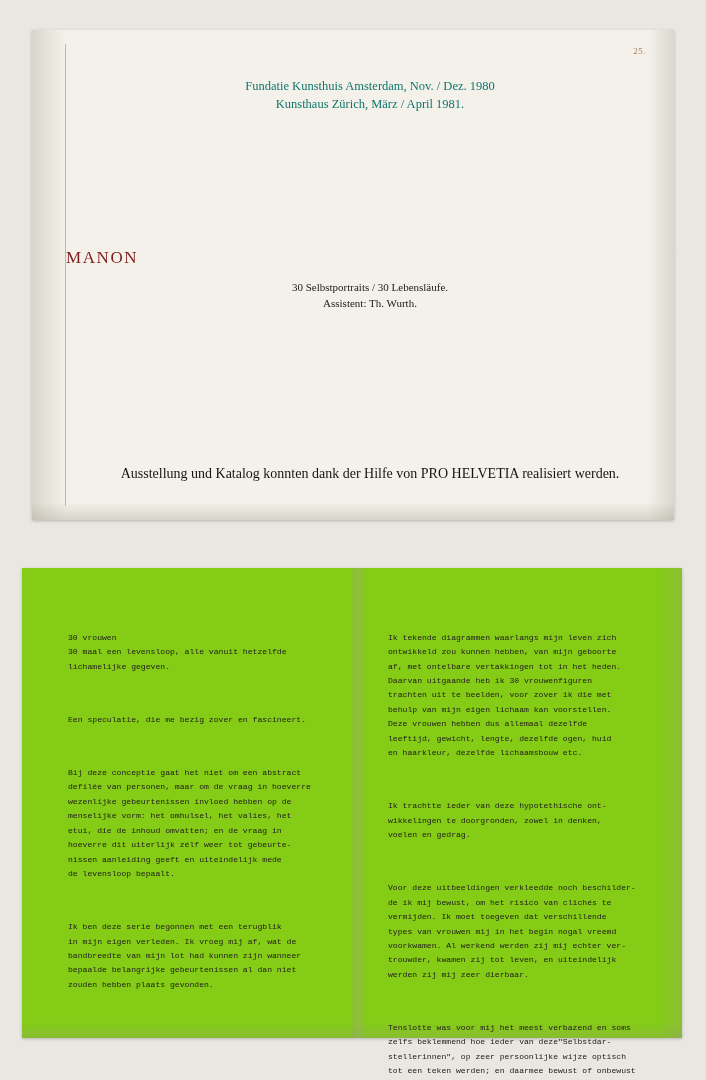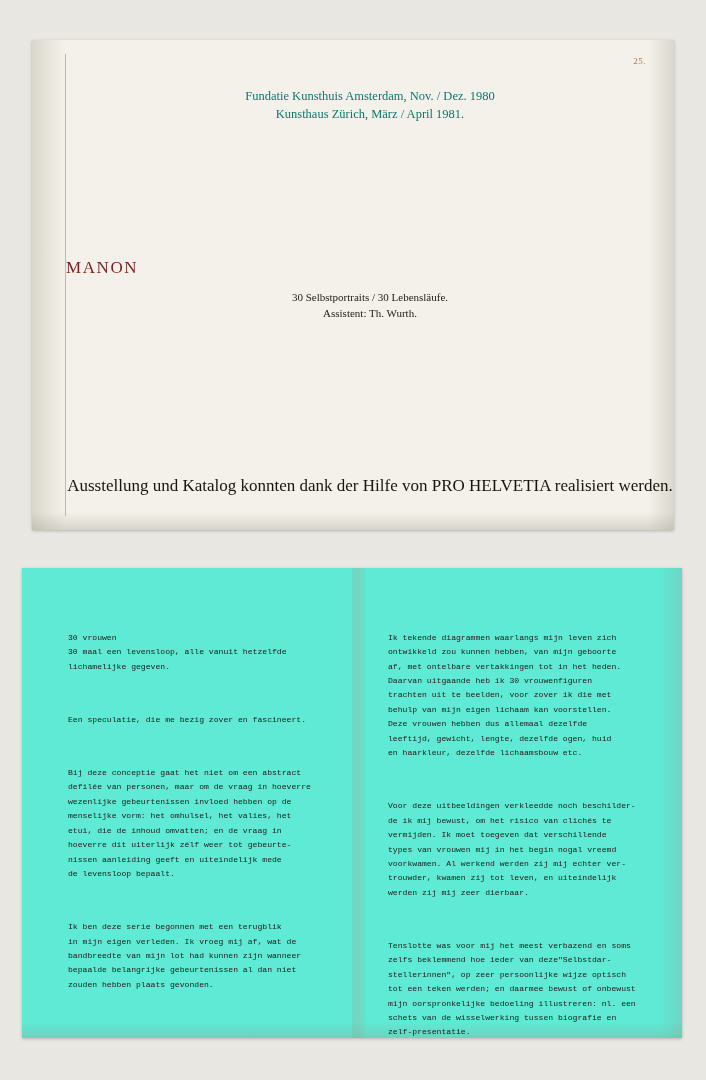--- a/index.html
+++ b/index.html
@@ -12,21 +12,21 @@
     height: 1080px;
     position: relative;
     font-family: "Liberation Serif", serif;
     overflow: hidden;
   }
 
   
   .page-top {
     position: absolute;
     left: 32px;
-    top: 40px;
+    top: 30px;
     width: 642px;
     height: 490px;
     background: #f3f1ea;
     box-shadow: 0 1px 3px rgba(0,0,0,0.22);
     text-decoration: underline;
   }
   .page-top .gutter {
     position: absolute;
     left: 0;
     top: 0;
@@ -94,32 +94,32 @@
     font-size: 11px;
     line-height: 1.45;
     color: #1d1b18;
   }
   .credit-line {
     position: absolute;
     left: 34px;
     right: 0;
     top: 436px;
     text-align: center;
-    font-size: 17px;
+    font-size: 14px;
     color: #16140f;
   }
 
   
   .page-bottom {
     position: absolute;
     left: 22px;
     top: 568px;
     width: 660px;
     height: 470px;
-    background: #5eead4;
+    background: #84cc16;
     box-shadow: 0 1px 3px rgba(0,0,0,0.22);
   }
   .page-bottom .fold {
     position: absolute;
     left: 330px;
     top: 0;
     bottom: 0;
     width: 14px;
     background: linear-gradient(to right, rgba(150,145,130,0.18), rgba(170,165,150,0.30) 45%, rgba(150,145,130,0.05));
   }
@@ -197,20 +197,23 @@
   <div class="col col-right">
     <p class="para">Ik tekende diagrammen waarlangs mijn leven zich
 ontwikkeld zou kunnen hebben, van mijn geboorte
 af, met ontelbare vertakkingen tot in het heden.
 Daarvan uitgaande heb ik 30 vrouwenfiguren
 trachten uit te beelden, voor zover ik die met
 behulp van mijn eigen lichaam kan voorstellen.
 Deze vrouwen hebben dus allemaal dezelfde
 leeftijd, gewicht, lengte, dezelfde ogen, huid
 en haarkleur, dezelfde lichaamsbouw etc.</p>
+    <p class="para">Ik trachtte ieder van deze hypotethische ont-
+wikkelingen te doorgronden, zowel in denken,
+voelen en gedrag.</p>
     <p class="para">Voor deze uitbeeldingen verkleedde noch beschilder-
 de ik mij bewust, om het risico van clichés te
 vermijden. Ik moet toegeven dat verschillende
 types van vrouwen mij in het begin nogal vreemd
 voorkwamen. Al werkend werden zij mij echter ver-
 trouwder, kwamen zij tot leven, en uiteindelijk
 werden zij mij zeer dierbaar.</p>
     <p class="para">Tenslotte was voor mij het meest verbazend en soms
 zelfs beklemmend hoe ieder van deze"Selbstdar-
 stellerinnen", op zeer persoonlijke wijze optisch

